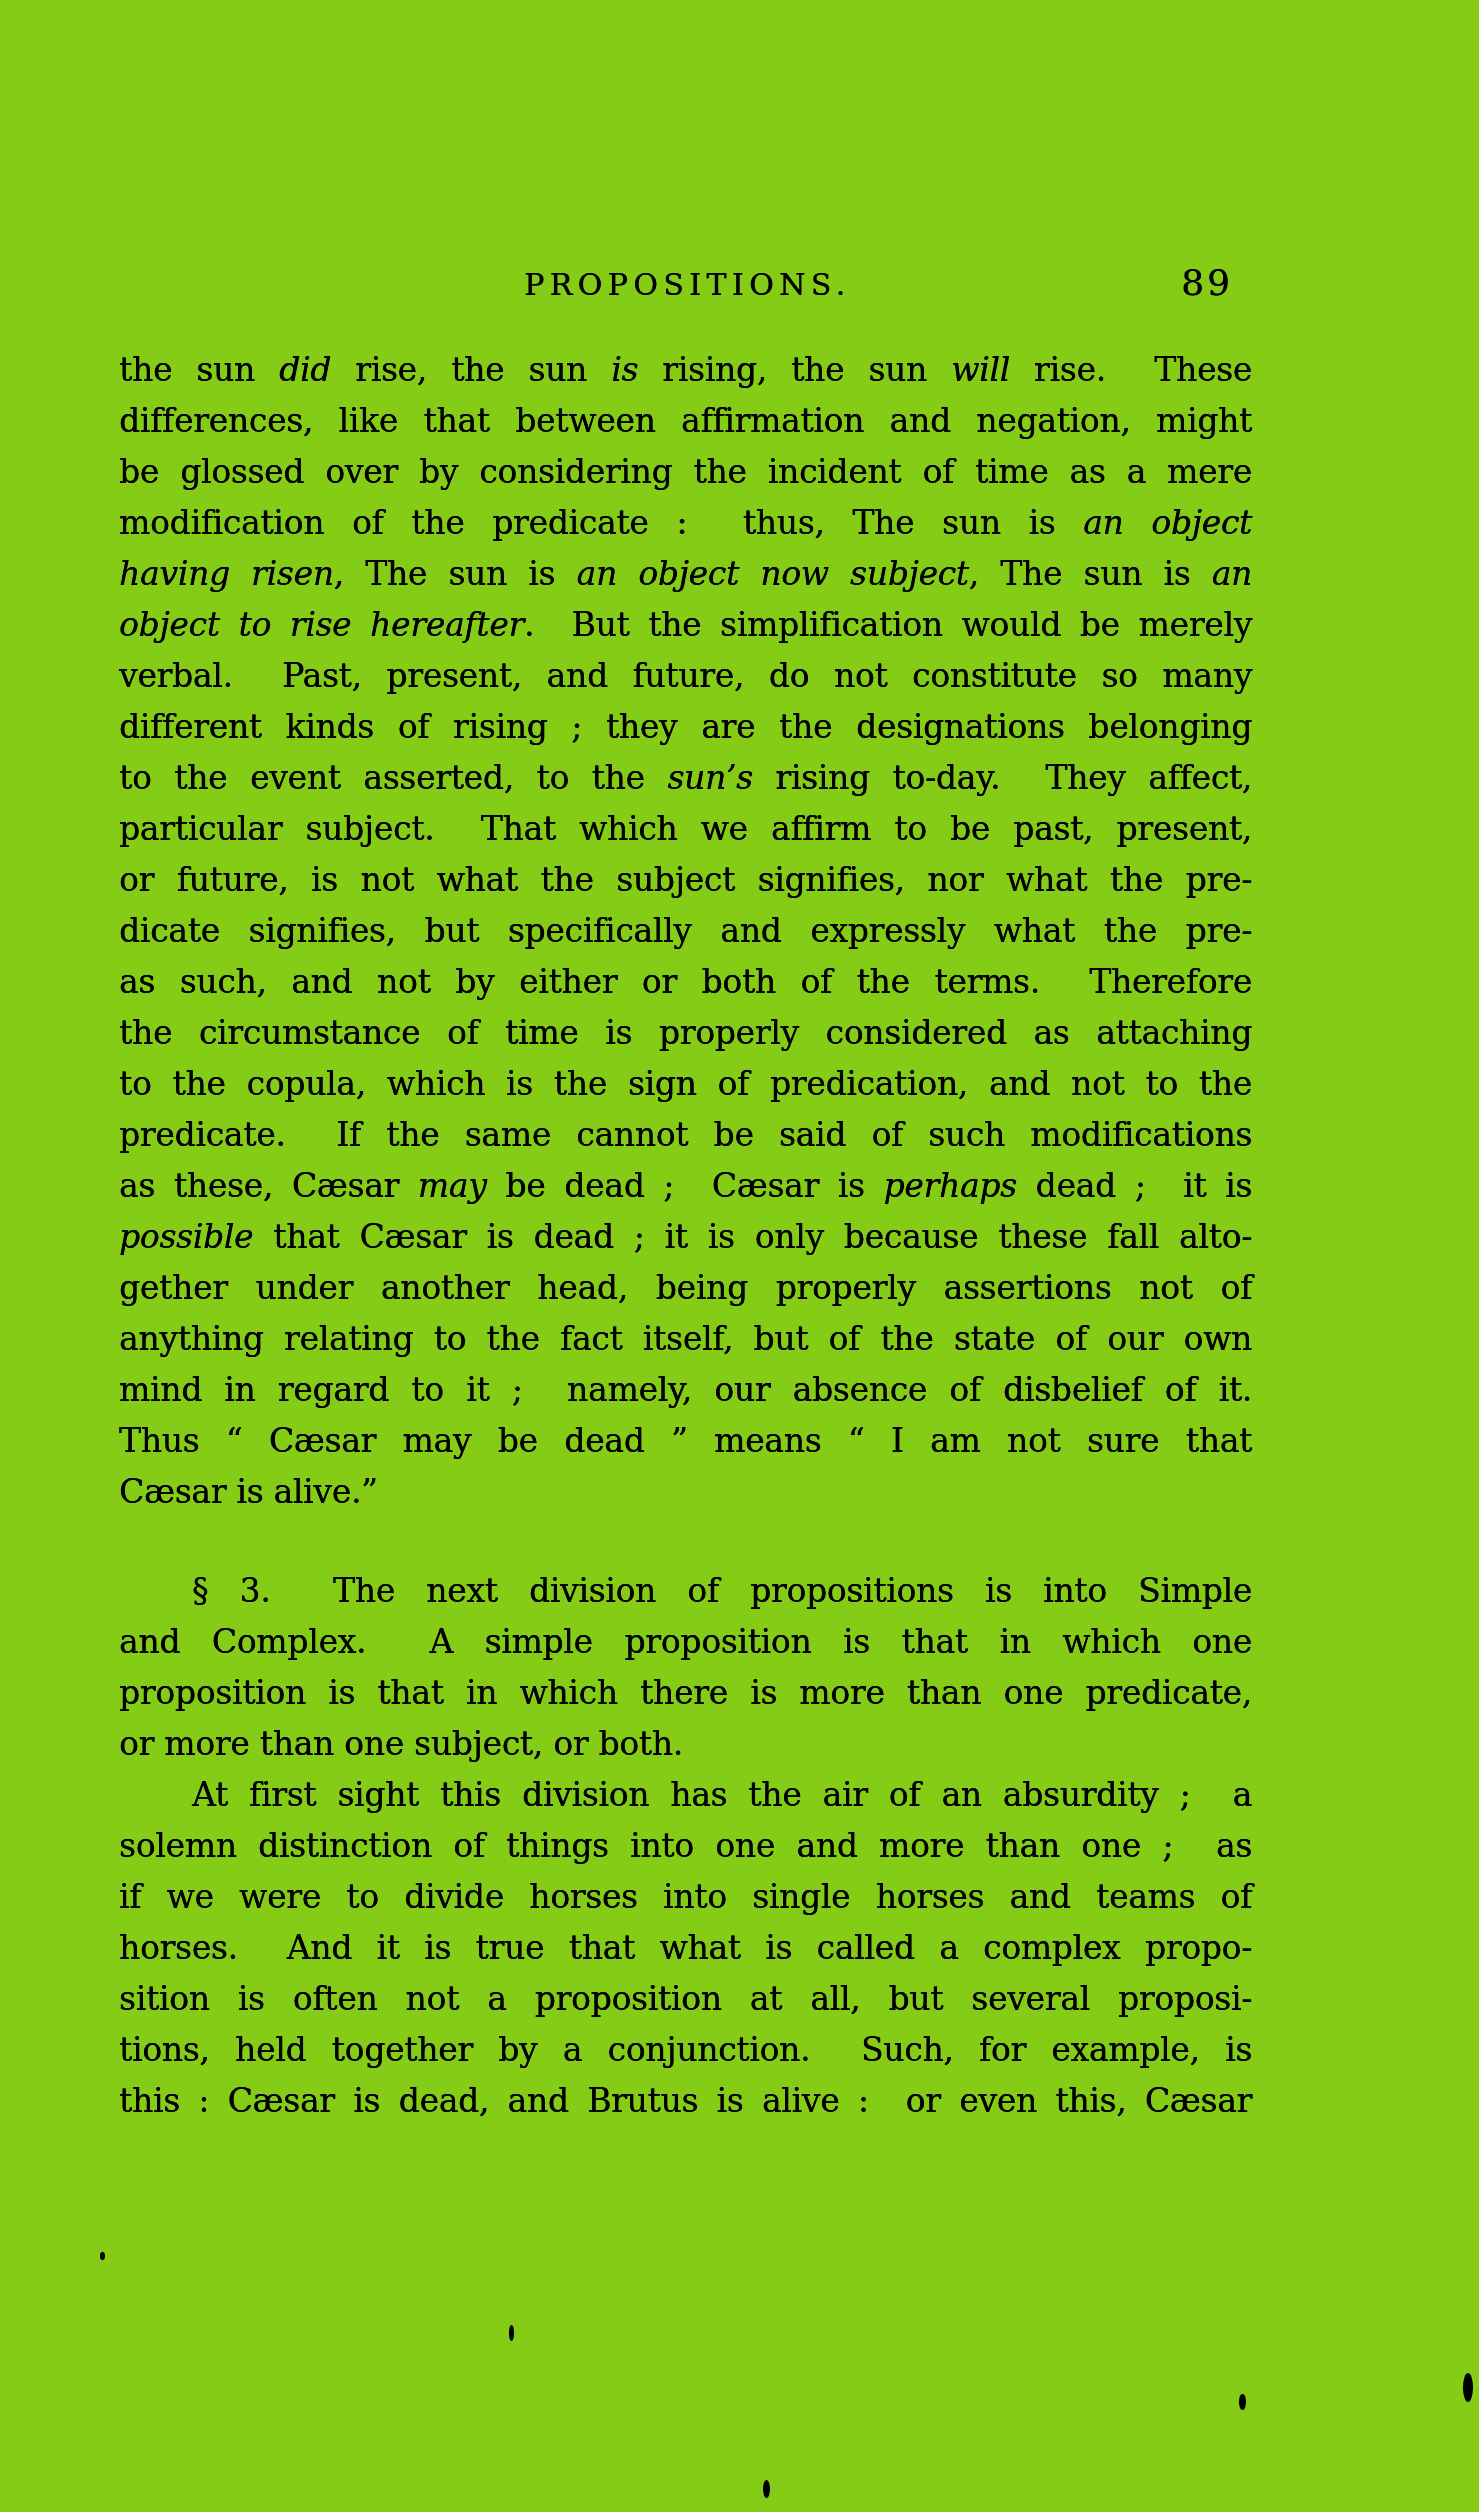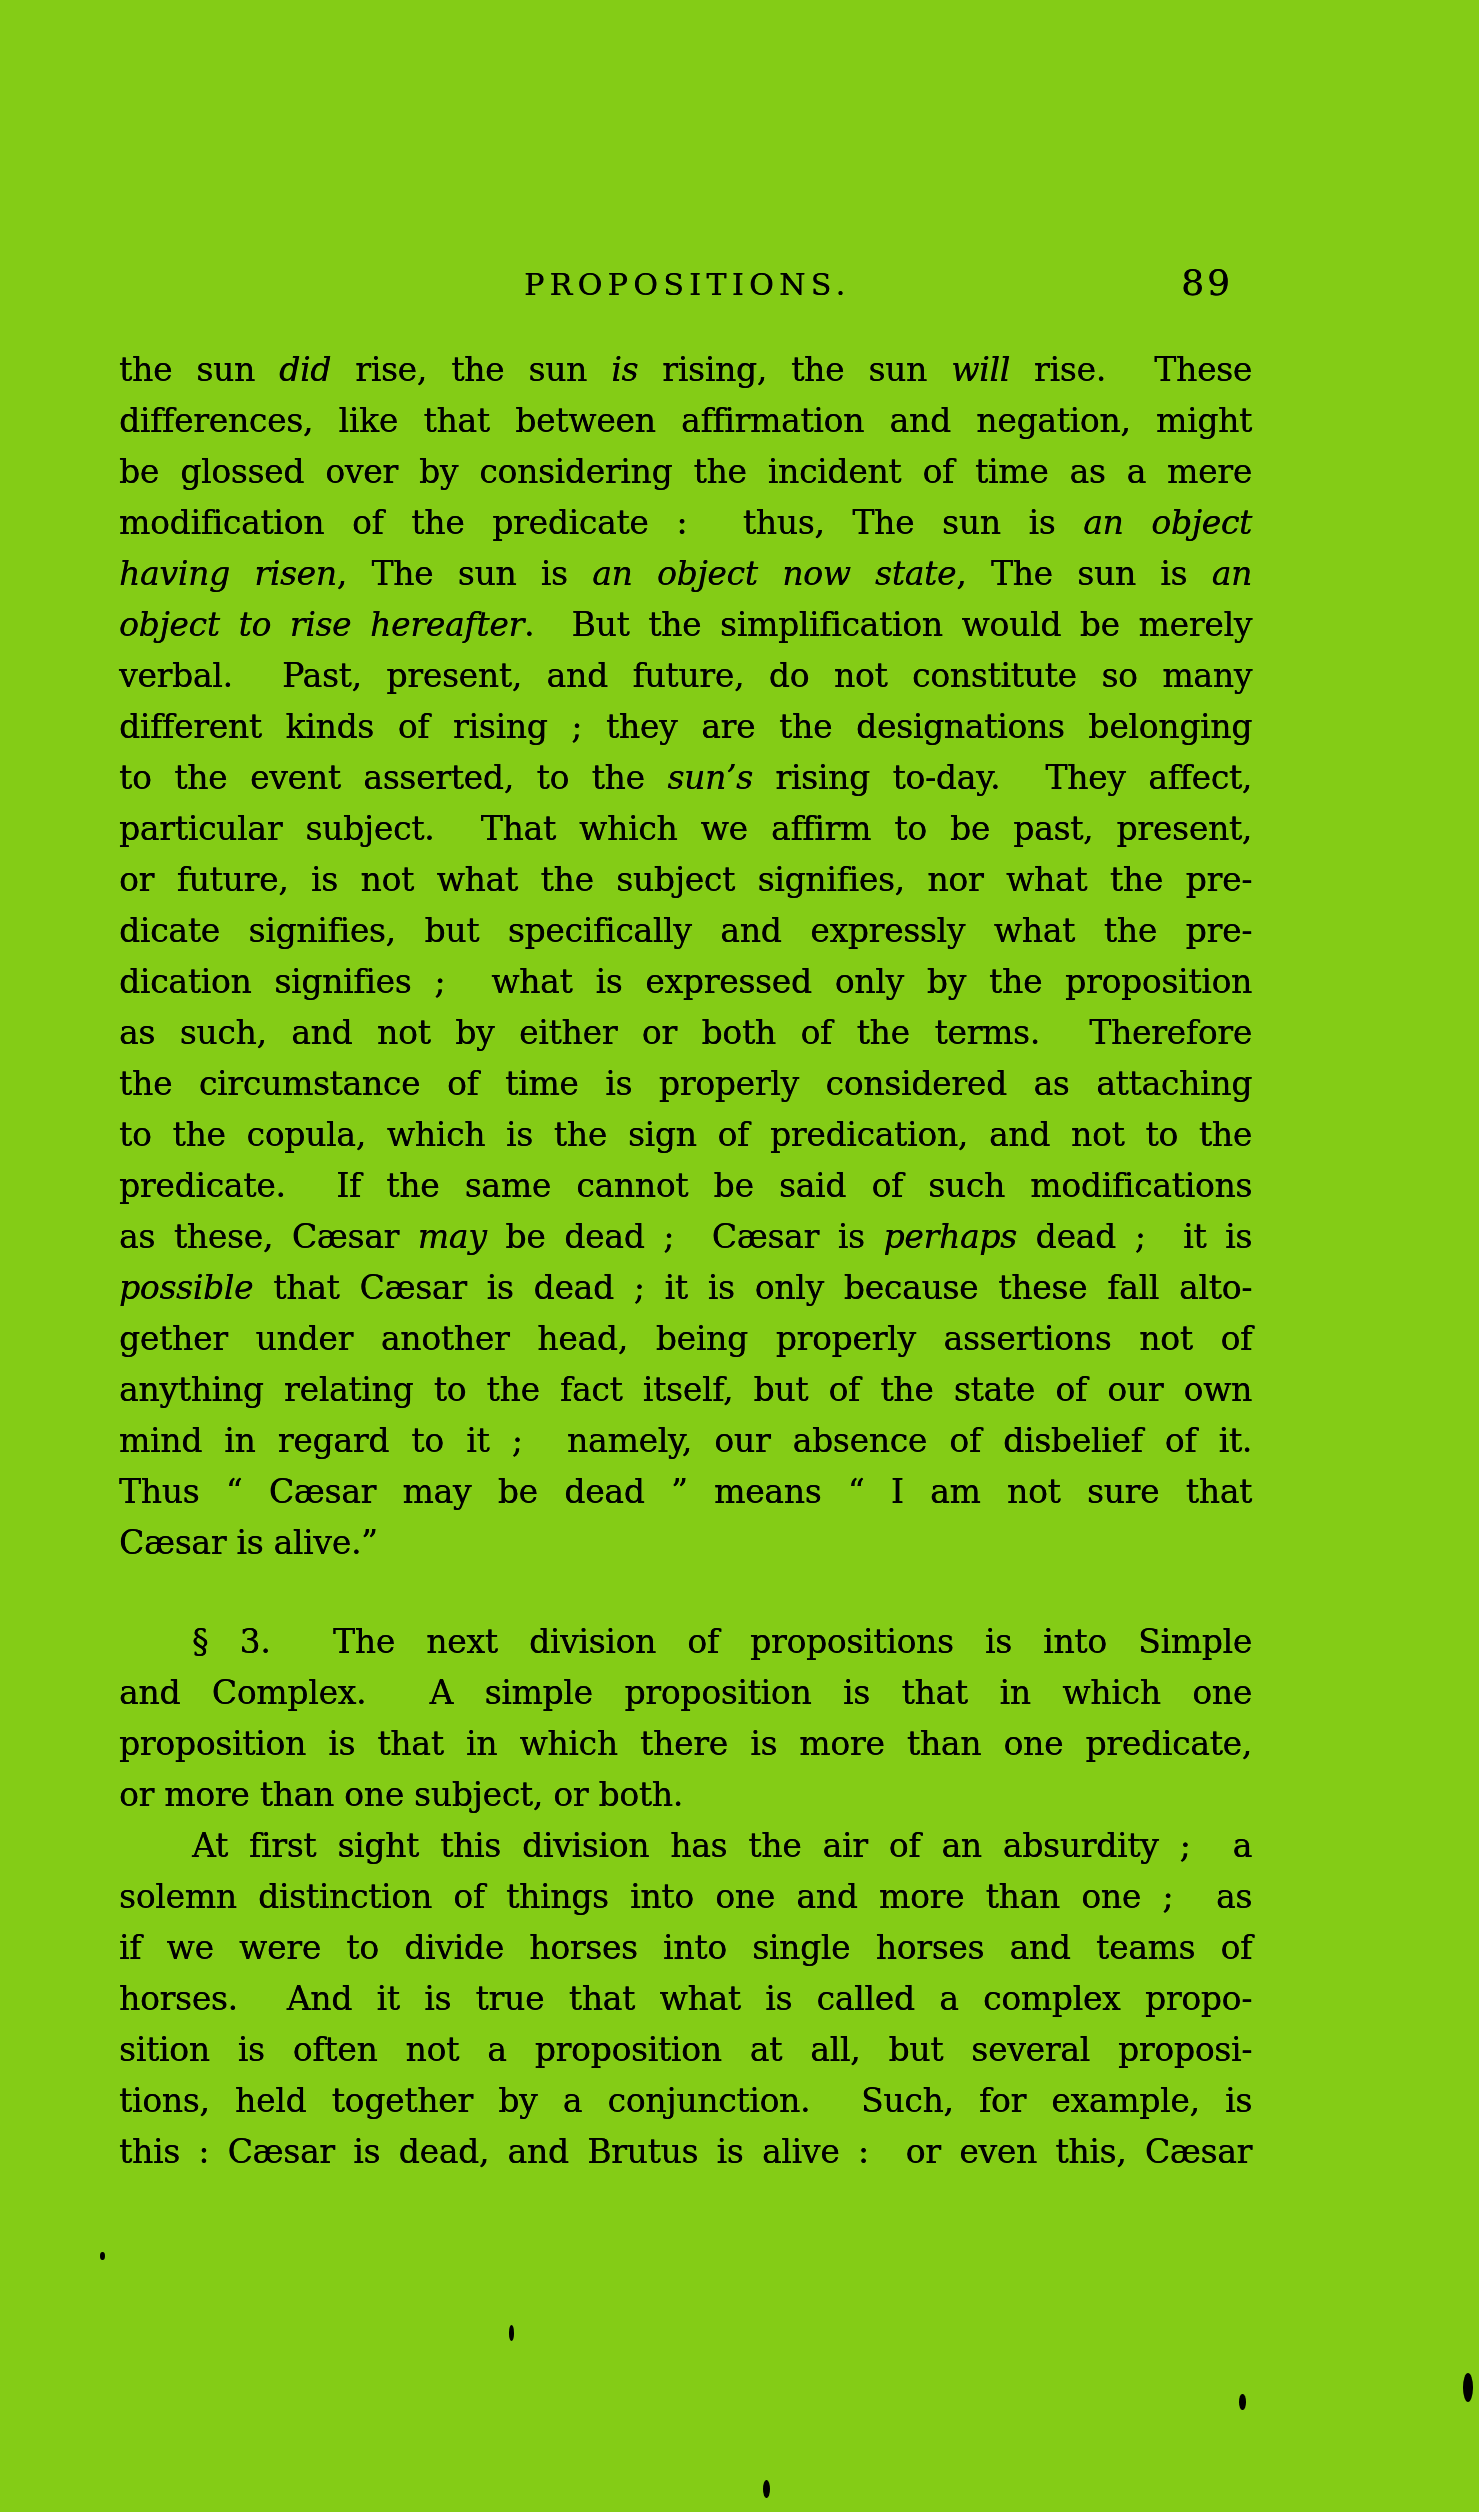--- a/index.html
+++ b/index.html
@@ -64,29 +64,28 @@
 <div class="scan-page">
   <div class="header-title">PROPOSITIONS.</div>
   <div class="page-number">89</div>
 
   <div class="text-block">
       <div class="paragraph">
         <div class="line just"><span class="rm">the sun </span><span class="it">did</span><span class="rm"> rise, the sun </span><span class="it">is</span><span class="rm"> rising, the sun </span><span class="it">will</span><span class="rm"> rise.  These</span></div>
         <div class="line just"><span class="rm">differences, like that between affirmation and negation, might</span></div>
         <div class="line just"><span class="rm">be glossed over by considering the incident of time as a mere</span></div>
         <div class="line just"><span class="rm">modification of the predicate :  thus, The sun is </span><span class="it">an object</span></div>
-        <div class="line just"><span class="it">having risen</span><span class="rm">, The sun is </span><span class="it">an object now state</span><span class="rm">, The sun is </span><span class="it">an</span></div>
+        <div class="line just"><span class="it">having risen</span><span class="rm">, The sun is </span><span class="it">an object now subject</span><span class="rm">, The sun is </span><span class="it">an</span></div>
         <div class="line just"><span class="it">object to rise hereafter</span><span class="rm">.  But the simplification would be merely</span></div>
         <div class="line just"><span class="rm">verbal.  Past, present, and future, do not constitute so many</span></div>
         <div class="line just"><span class="rm">different kinds of rising ; they are the designations belonging</span></div>
         <div class="line just"><span class="rm">to the event asserted, to the </span><span class="it">sun’s</span><span class="rm"> rising to-day.  They affect,</span></div>
         <div class="line just"><span class="rm">particular subject.  That which we affirm to be past, present,</span></div>
         <div class="line just"><span class="rm">or future, is not what the subject signifies, nor what the pre-</span></div>
         <div class="line just"><span class="rm">dicate signifies, but specifically and expressly what the pre-</span></div>
-        <div class="line just"><span class="rm">dication signifies ;  what is expressed only by the proposition</span></div>
         <div class="line just"><span class="rm">as such, and not by either or both of the terms.  Therefore</span></div>
         <div class="line just"><span class="rm">the circumstance of time is properly considered as attaching</span></div>
         <div class="line just"><span class="rm">to the copula, which is the sign of predication, and not to the</span></div>
         <div class="line just"><span class="rm">predicate.  If the same cannot be said of such modifications</span></div>
         <div class="line just"><span class="rm">as these, Cæsar </span><span class="it">may</span><span class="rm"> be dead ;  Cæsar is </span><span class="it">perhaps</span><span class="rm"> dead ;  it is</span></div>
         <div class="line just"><span class="it">possible</span><span class="rm"> that Cæsar is dead ; it is only because these fall alto-</span></div>
         <div class="line just"><span class="rm">gether under another head, being properly assertions not of</span></div>
         <div class="line just"><span class="rm">anything relating to the fact itself, but of the state of our own</span></div>
         <div class="line just"><span class="rm">mind in regard to it ;  namely, our absence of disbelief of it.</span></div>
         <div class="line just"><span class="rm">Thus “ Cæsar may be dead ” means “ I am not sure that</span></div>

